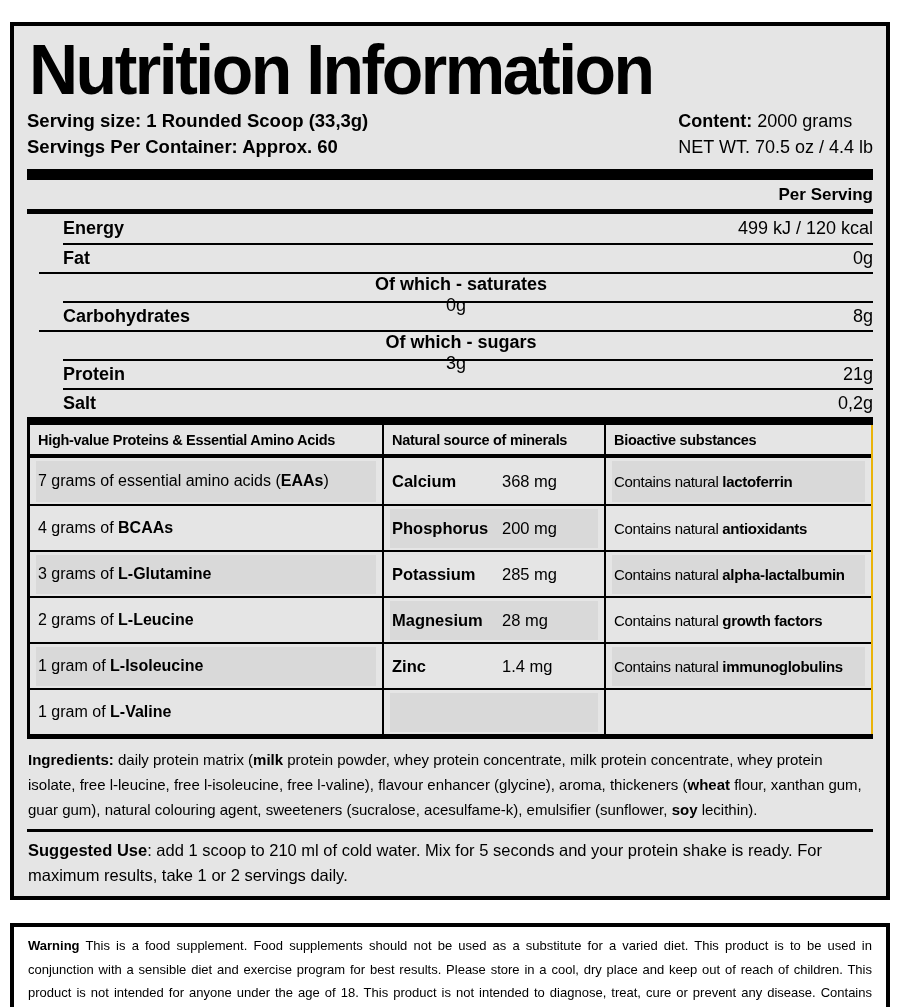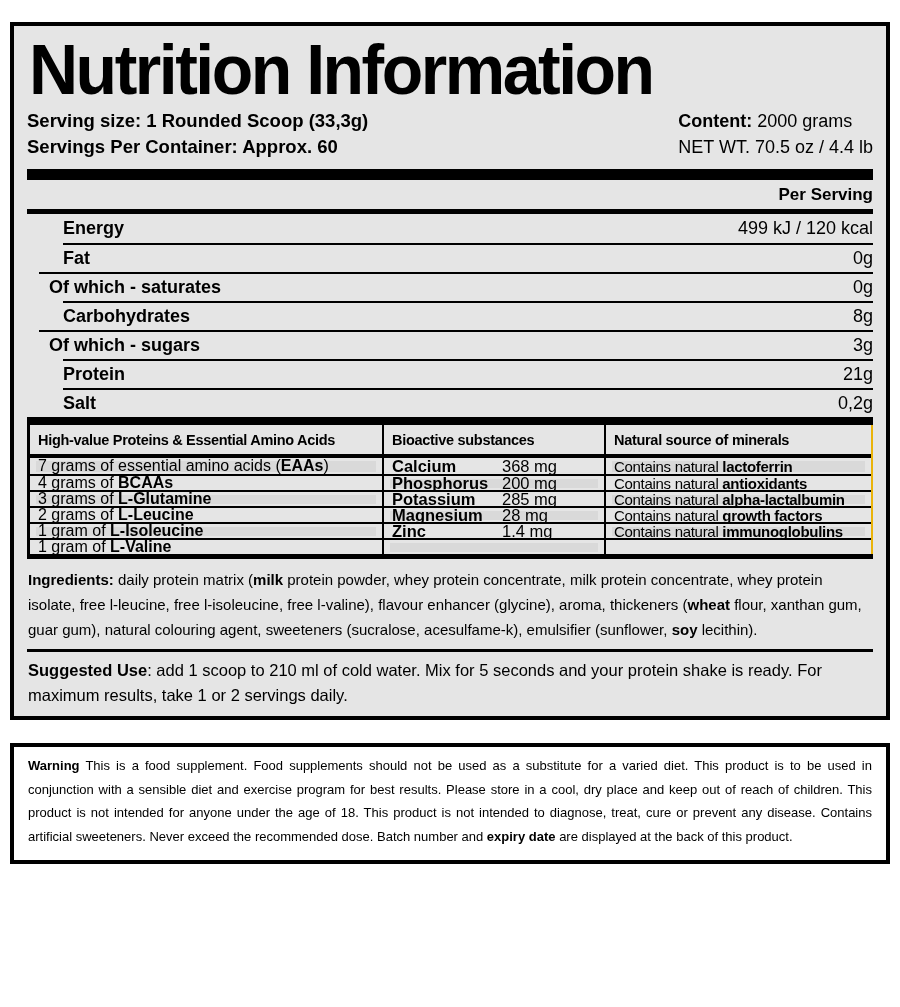--- a/index.html
+++ b/index.html
@@ -57,21 +57,21 @@
   .n-row { }
   .n-row .inner {
     height: 29px;
     display: flex;
     justify-content: space-between;
     align-items: center;
     border-top: 2.5px solid #000;
     margin-left: 36px;
   }
   .n-row:first-child .inner { border-top: none; }
-  .n-row.sub .inner { margin-left: 12px; }
+  .n-row.sub .inner { margin-left: 12px; flex-direction: column; }
   .n-row.sub .n-label { padding-left: 10px; }
   .n-label { font-weight: bold; font-size: 18px; }
   .n-value { font-size: 18px; }
 
   .detail-table {
     display: grid;
     grid-template-columns: 352px 222px 1fr;
     border-left: 3px solid #000;
     border-right: 2px solid #eab308;
   }
@@ -85,21 +85,21 @@
   .dt-cell.c2, .dt-cell.c3 { border-left: 2.5px solid #000; }
   .dt-head {
     font-weight: bold;
     font-size: 14.5px;
     letter-spacing: -0.3px;
     border-bottom: 4px solid #000;
     height: 33px;
     padding: 0 8px;
     white-space: nowrap;
   }
-  .dt-data { height: 16px; font-size: 16px; white-space: nowrap; }
+  .dt-data { height: 46px; font-size: 16px; white-space: nowrap; }
   .dt-data.bt { border-top: 2.5px solid #000; }
   .dt-data.shade {
     background: #d9d9d9;
     background-clip: content-box;
     padding: 2.5px 6px;
   }
   .dt-data .pad { padding-left: 2px; }
   .mineral-name { font-weight: bold; font-size: 16.5px; flex: 0 0 112px; }
   .mineral-amount { font-size: 16.5px; }
   .bio-text { font-size: 15px; letter-spacing: -0.3px; }
@@ -194,22 +194,22 @@
           <span class="n-label">Salt</span>
           <span class="n-value">0,2g</span>
         </div>
       </div>
     </div>
 
   <div class="bar-table"></div>
 
   <div class="detail-table" id="detail-table">
       <div class="dt-cell dt-head c1">High-value Proteins &amp; Essential Amino Acids</div>
+      <div class="dt-cell dt-head c2">Natural source of minerals</div>
       <div class="dt-cell dt-head c3">Bioactive substances</div>
-      <div class="dt-cell dt-head c2">Natural source of minerals</div>
       <div class="dt-cell dt-data c1 shade">
         <span class="amino-text pad"><span>7 grams of essential amino acids (</span><span class="b">EAAs</span><span>)</span></span>
       </div>
       <div class="dt-cell dt-data c2">
         <span class="mineral-name pad">Calcium</span>
         <span class="mineral-amount">368 mg</span>
       </div>
       <div class="dt-cell dt-data c3 shade">
         <span class="bio-text pad"><span>Contains natural </span><span class="b">lactoferrin</span></span>
       </div>

